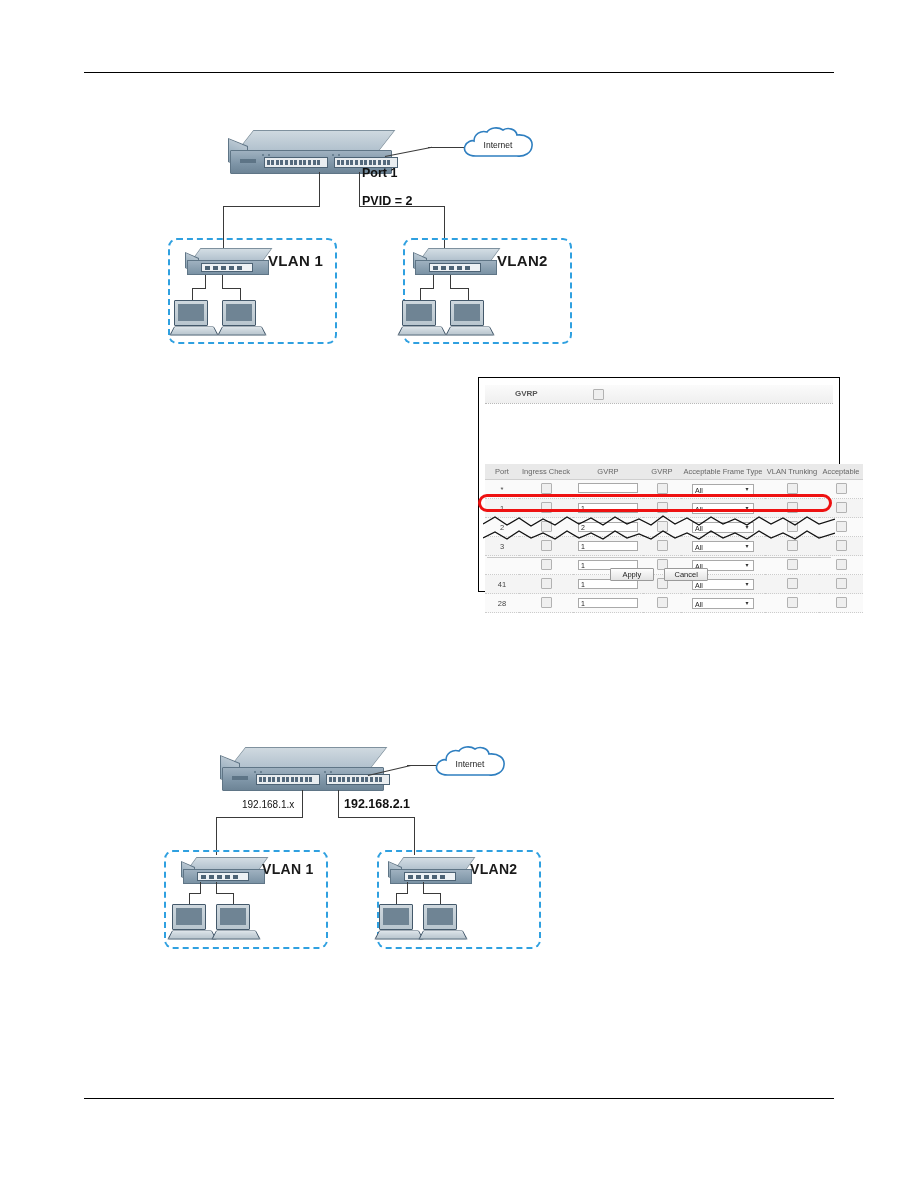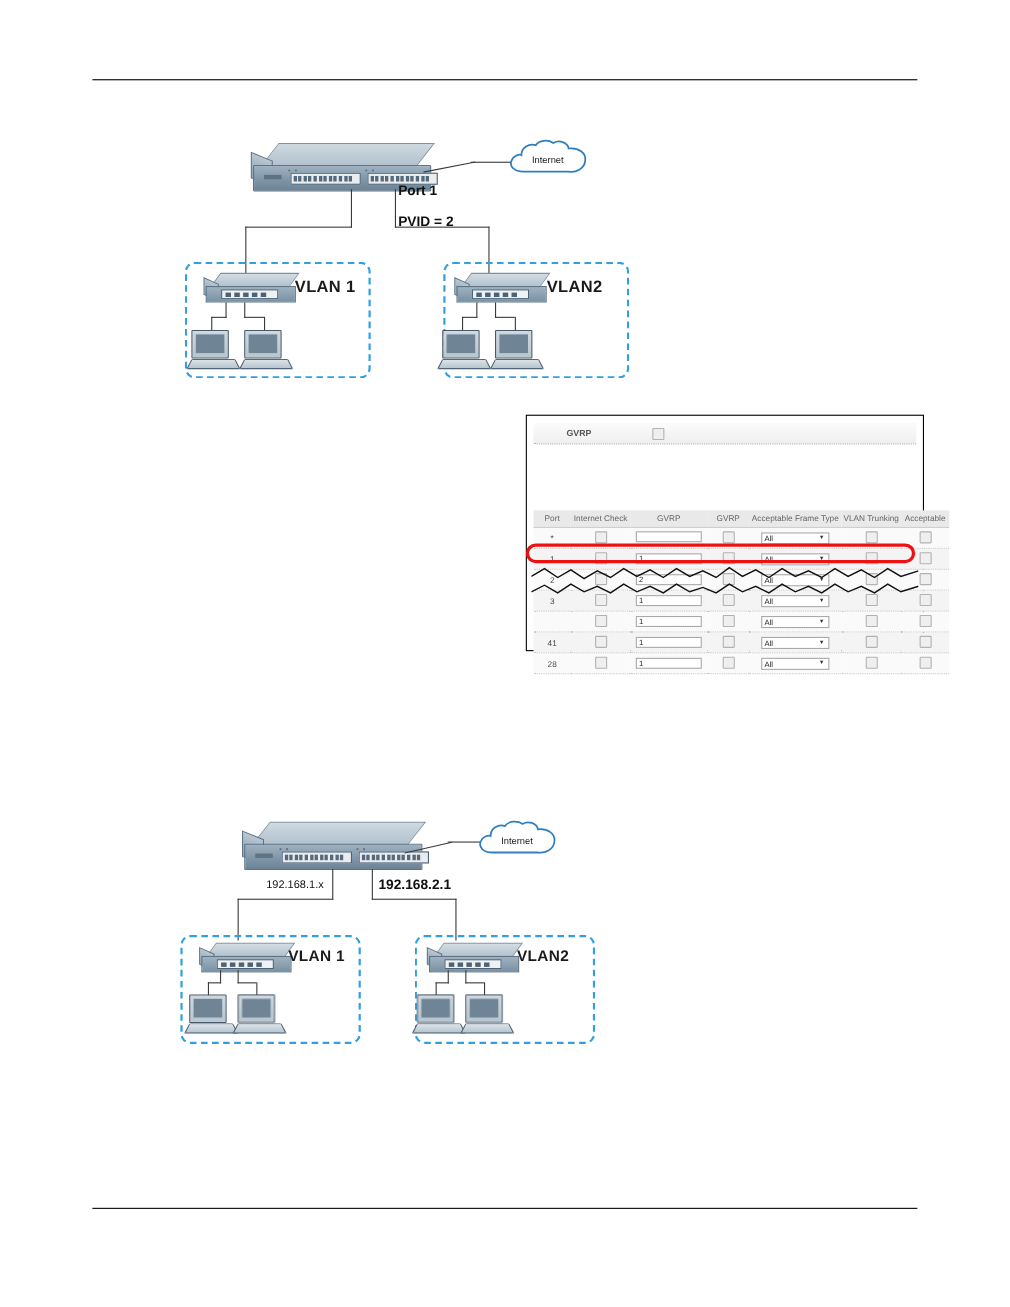--- a/index.html
+++ b/index.html
@@ -333,21 +333,21 @@
               <col class="col-ing">
               <col class="col-pvid">
               <col class="col-gvrp">
             <col class="col-aft">
               <col class="col-trunk">
               <col class="col-iso">
           </colgroup>
           <thead>
             <tr>
               <th>Port</th>
-              <th>Internet Check</th>
+              <th>Ingress Check</th>
               <th>GVRP</th>
               <th>GVRP</th>
               <th>Acceptable Frame Type</th>
               <th>VLAN Trunking</th>
               <th>Acceptable</th>
             </tr>
           </thead>
           <tbody>
             <tr>
               <td>*</td>
@@ -416,20 +416,24 @@
         </table>
 
         <svg class="squiggle" style="top:48px;" viewBox="0 0 352 30" preserveAspectRatio="none">
           <polyline points="0,12 12,5 24,13 36,6 48,14 60,7 72,13 84,5 96,12 108,6 120,13 132,5 144,12 156,7 168,13 180,4 192,12 204,6 216,13 228,5 240,12 252,7 264,13 276,5 288,12 300,6 312,13 324,5 336,12 352,7" fill="none" stroke="#111" stroke-width="1.3"></polyline>
           <polyline points="0,26 12,20 24,27 36,19 48,26 60,21 72,27 84,19 96,26 108,21 120,27 132,19 144,26 156,22 168,27 180,19 192,26 204,21 216,27 228,19 240,26 252,21 264,27 276,19 288,26 300,21 312,27 324,19 336,26 352,21" fill="none" stroke="#111" stroke-width="1.3"></polyline>
         </svg>
 
         <div class="redoval" style="top:30px;left:-5px;width:354px;height:18px;"></div>
       </div>
 
+      <div class="btnrow">
+        <span class="btn">Apply</span>
+        <span class="btn">Cancel</span>
+      </div>
 
     </div>
   </div>
 
   <div class="diagram" style="left:150px;top:735px;width:400px;height:230px;">
 
     <div class="switch" style="left:72px;top:12px;">
       <div class="top-face"></div>
       <div class="lefttab"></div>
       <div class="front"></div>

